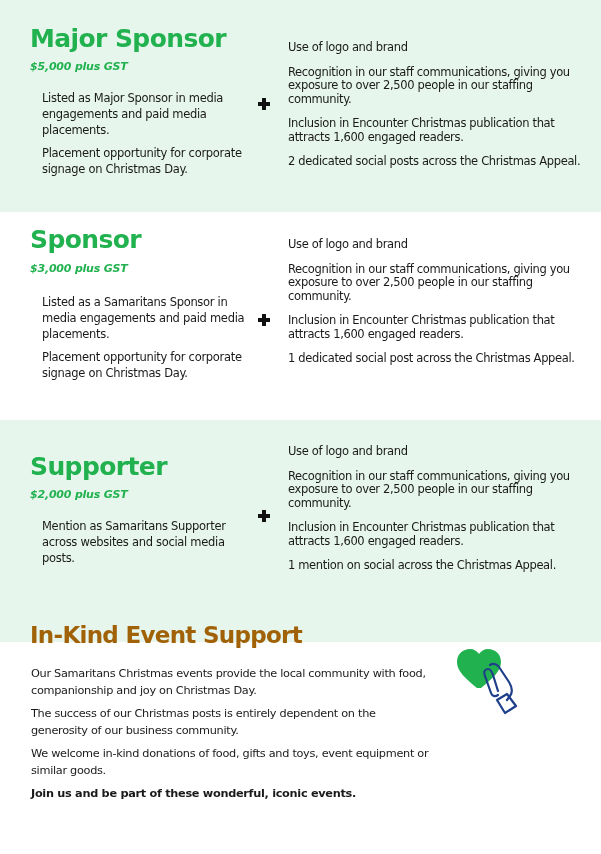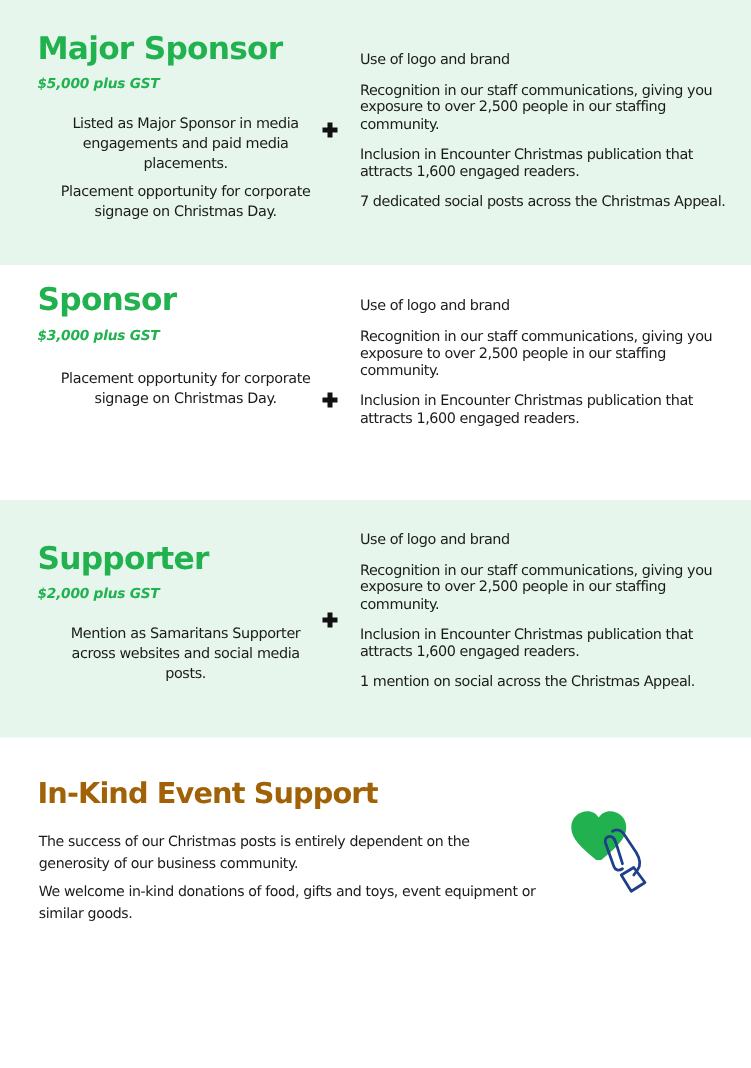--- a/index.html
+++ b/index.html
@@ -2,21 +2,21 @@
 <html><head>
 <meta charset="utf-8">
 <style>
   html, body { margin:0; padding:0; }
   body { width:601px; height:854px; background:#ffffff; font-family:"DejaVu Sans", sans-serif; color:#1a1a1a; position:relative; overflow:hidden; }
   .band { position:absolute; left:0; width:601px; }
   .mint { background:#e6f6ec; }
   .tier-title { position:absolute; left:30px; margin:0; font-family:"DejaVu Sans", sans-serif; font-weight:bold; color:#21b24f; font-size:25px; letter-spacing:-0.6px; line-height:30px; }
   .price { position:absolute; left:30px; margin:0; font-weight:bold; font-style:italic; color:#21b24f; font-size:11px; line-height:14px; letter-spacing:-0.2px; }
   .left-copy { position:absolute; left:30px; width:225px; font-size:11.5px; line-height:16px; letter-spacing:-0.3px; }
-  .left-copy p { margin:0 0 7px 12px;text-align:center; }
+  .left-copy p { margin:0 0 7px 12px; }
   .plus { position:absolute; left:258px; width:12px; height:12px; }
   .plus::before, .plus::after { content:""; position:absolute; background:#111; }
   .plus::before { left:4px; top:0; width:4px; height:12px; }
   .plus::after { left:0; top:4px; width:12px; height:4px; }
   .right-copy { position:absolute; left:288px; width:300px; font-size:11.5px; line-height:13.5px; letter-spacing:-0.35px; }
   .right-copy p { margin:0 0 11px 0; }
   .inkind-title { position:absolute; left:30px; top:620px; margin:0; font-weight:bold; color:#a16207; font-size:23px; letter-spacing:-0.7px; line-height:30px; }
   .inkind-copy { position:absolute; left:31px; top:666px; width:400px; font-size:11.3px; line-height:16.5px; letter-spacing:-0.3px; }
   .inkind-copy p { margin:0 0 7px 0; }
   .inkind-copy p.bold { font-weight:bold; }
@@ -30,58 +30,62 @@
   <div class="price" style="top:60px;">$5,000 plus GST</div>
   <div class="left-copy" style="top:90px;">
     <p>Listed as Major Sponsor in media engagements and paid media placements.</p>
     <p>Placement opportunity for corporate signage on Christmas Day.</p>
   </div>
   <span class="plus" style="top:98px;"></span>
   <div class="right-copy" style="top:41px;">
     <p>Use of logo and brand</p>
     <p>Recognition in our staff communications, giving you exposure to over 2,500 people in our staffing community.</p>
     <p>Inclusion in Encounter Christmas publication that attracts 1,600 engaged readers.</p>
-    <p>7 dedicated social posts across the Christmas Appeal.</p>
+    <p>2 dedicated social posts across the Christmas Appeal.</p>
   </div>
 </section>
 
 <section class="band" style="top:212px; height:171px; background:#ffffff;">
   <h2 class="tier-title" style="top:13px;">Sponsor</h2>
   <div class="price" style="top:50px;">$3,000 plus GST</div>
   <div class="left-copy" style="top:82px;">
+    <p>Listed as a Samaritans Sponsor in media engagements and paid media placements.</p>
     <p>Placement opportunity for corporate signage on Christmas Day.</p>
   </div>
   <span class="plus" style="top:102px;"></span>
   <div class="right-copy" style="top:26px;">
     <p>Use of logo and brand</p>
     <p>Recognition in our staff communications, giving you exposure to over 2,500 people in our staffing community.</p>
     <p>Inclusion in Encounter Christmas publication that attracts 1,600 engaged readers.</p>
+    <p>1 dedicated social post across the Christmas Appeal.</p>
   </div>
 </section>
 
-<section class="band mint" style="top:400px; height:190px;">
+<section class="band mint" style="top:420px; height:222px;">
   <h2 class="tier-title" style="top:32px;">Supporter</h2>
   <div class="price" style="top:68px;">$2,000 plus GST</div>
   <div class="left-copy" style="top:98px;">
     <p>Mention as Samaritans Supporter across websites and social media posts.</p>
   </div>
   <span class="plus" style="top:90px;"></span>
   <div class="right-copy" style="top:25px;">
     <p>Use of logo and brand</p>
     <p>Recognition in our staff communications, giving you exposure to over 2,500 people in our staffing community.</p>
     <p>Inclusion in Encounter Christmas publication that attracts 1,600 engaged readers.</p>
     <p>1 mention on social across the Christmas Appeal.</p>
   </div>
 </section>
 
 <section>
   <h2 class="inkind-title">In-Kind Event Support</h2>
   <div class="inkind-copy">
+    <p>Our Samaritans Christmas events provide the local community with food, companionship and joy on Christmas Day.</p>
     <p>The success of our Christmas posts is entirely dependent on the generosity of our business community.</p>
     <p>We welcome in-kind donations of food, gifts and toys, event equipment or similar goods.</p>
+    <p class="bold">Join us and be part of these wonderful, iconic events.</p>
   </div>
   <svg class="heart-icon" viewBox="0 0 75 70">
     <path d="M22 40 C10 30 2 23 2 14 C2 6 8 1 15 1 C19 1 22 3 24 6 C26 3 29 1 33 1 C40 1 46 6 46 14 C46 23 38 30 26 40 Z" fill="#21b24f"></path>
     <g fill="none" stroke="#1f3f8a" stroke-width="2.2" stroke-linejoin="round" stroke-linecap="round">
       <path d="M30 28 C28 24 30 21 33 21 C36 21 37 24 38 27 L43 43"></path>
       <path d="M35 17 C38 15 42 16 44 19 L54 34 C57 39 58 44 55 48 L52 52"></path>
       <path d="M30 28 L36 45 C37 48 40 49 43 47"></path>
       <path d="M42 52 L52 46 L61 58 L50 65 Z"></path>
     </g>
   </svg>

